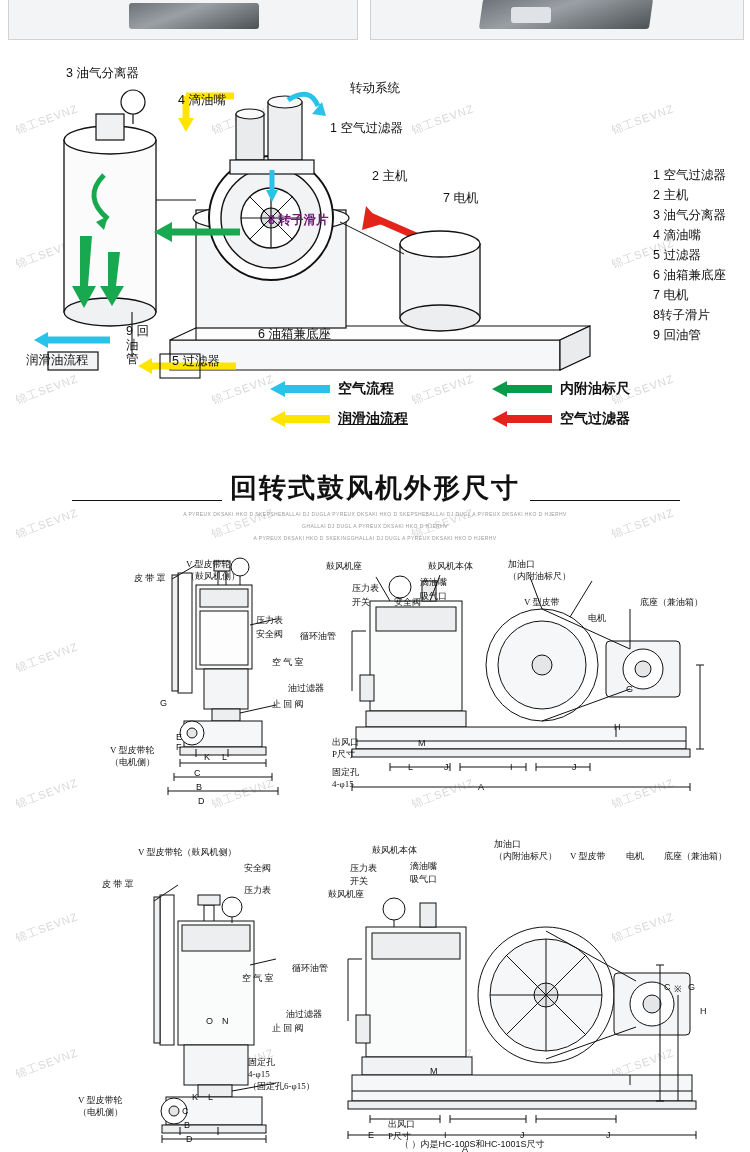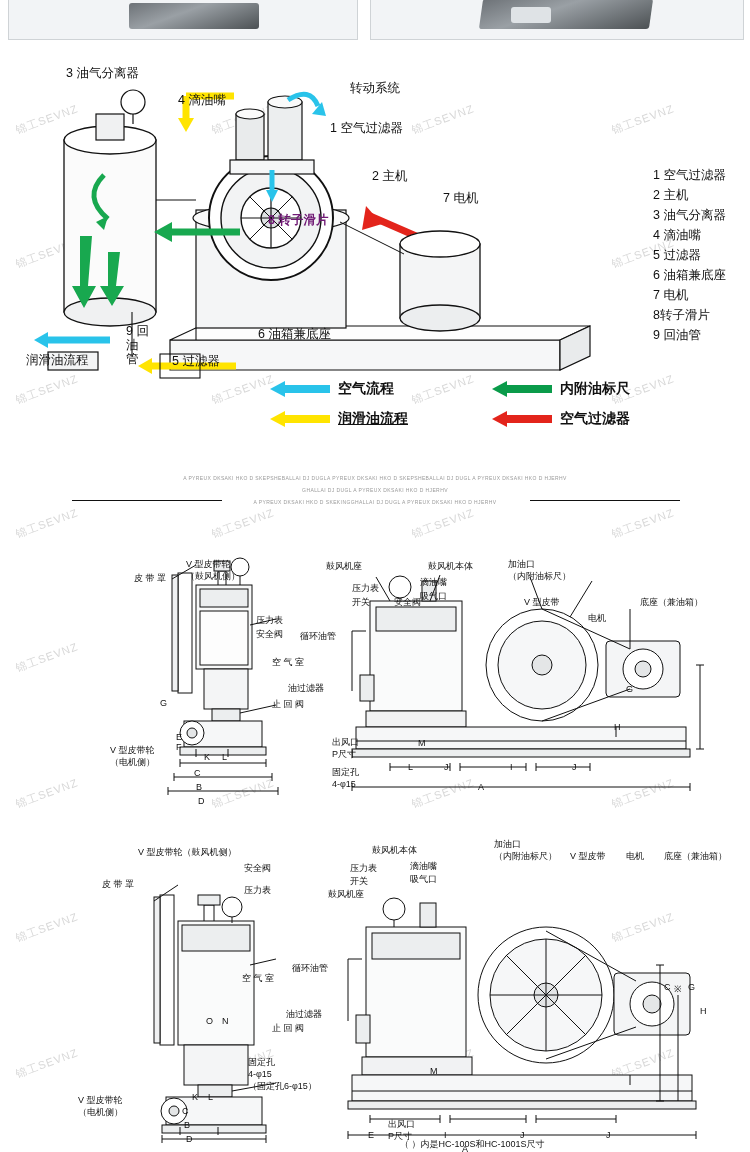--- a/index.html
+++ b/index.html
@@ -38,21 +38,21 @@
   .arr.yellow .tail{background:#ffe400;} .arr.yellow .head{border-right:15px solid #ffe400;}
   .arr.green .tail{background:#0a9b4a;} .arr.green .head{border-right:15px solid #0a9b4a;}
   .arr.red .tail{background:#e3241b;} .arr.red .head{border-right:15px solid #e3241b;}
 
   
   #dim-title{position:absolute;left:0;top:470px;width:750px;text-align:center;}
   #dim-title .t{font-size:27px;font-weight:bold;letter-spacing:2px;color:#111;}
   #dim-title .sub{font-size:5px;color:#9a9a9a;line-height:8px;margin-top:4px;letter-spacing:.4px;}
   .rule{position:absolute;height:1px;background:#111;top:500px;}
 
-  .draw-lbl{position:absolute;font-size:9px;color:#111;white-space:nowrap;line-height:12px;}
+  .draw-lbl{position:absolute;font-size:9px;color:#111;white-space:nowrap;line-height:12px;font-family:Liberation Serif, serif;}
   .dim-letter{position:absolute;font-size:9px;color:#111;}
   svg{overflow:visible;}
   .note-bottom{position:absolute;font-size:9px;color:#111;}
 </style>
 </head>
 <body>
 
 <div id="watermarks">
   <div class="wm" style="left:14px;top:112px;">锦工SEVNZ</div>
   <div class="wm" style="left:210px;top:112px;">锦工SEVNZ</div>
@@ -214,20 +214,21 @@
       <span class="arr red">
           <span class="head"></span>
           <span class="tail"></span>
         </span>
       <span>空气过滤器</span>
     </div>
   </div>
 </div>
 
 <div id="dim-title">
+  <div class="t">回转式鼓风机外形尺寸</div>
   <div class="sub">A PYREUX DKSAKI HKO D SKEPSHEBALLAI  DJ  DUGLA PYREUX DKSAKI HKO D SKEPSHEBALLAI  DJ  DUGL A PYREUX DKSAKI HKO D HJERHV</div>
   <div class="sub">GHALLAI  DJ  DUGL A PYREUX DKSAKI HKO D HJERHV</div>
   <div class="sub">A PYREUX DKSAKI HKO D SKEKINGGHALLAI  DJ  DUGL A PYREUX DKSAKI HKO D HJERHV</div>
 </div>
 <div class="rule" style="left:72px;width:150px;"></div>
 <div class="rule" style="left:530px;width:150px;"></div>
 
 <svg class="abs" style="left:100px;top:545px;" width="210" height="270">
   <g fill="none" stroke="#111" stroke-width="1">
 

